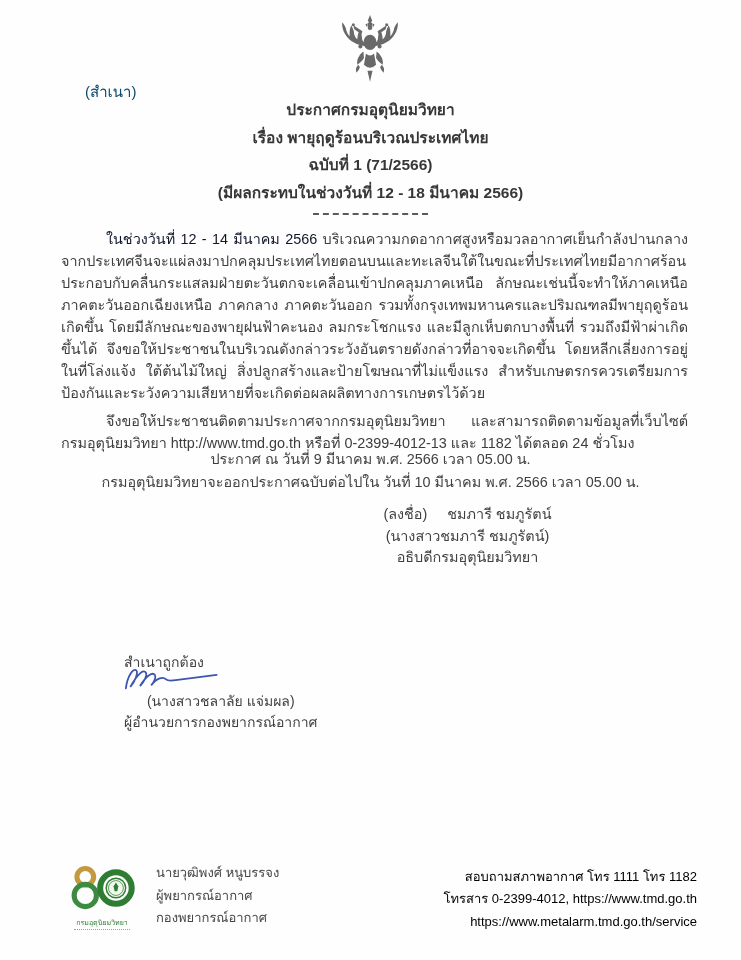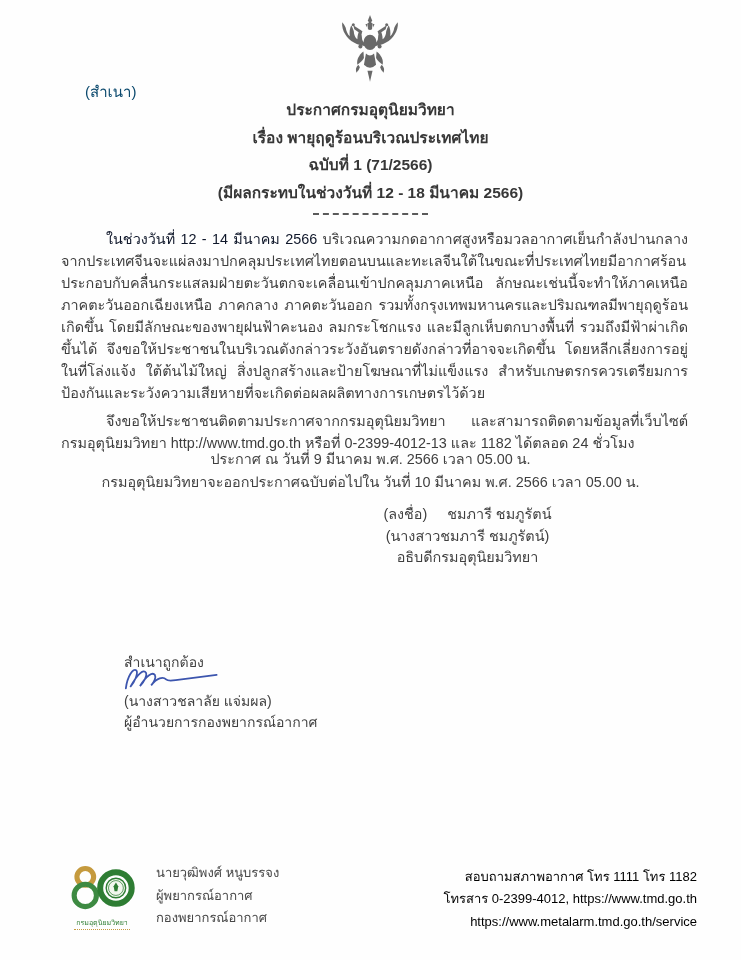--- a/index.html
+++ b/index.html
@@ -19,21 +19,21 @@
     font-size:14.4px;line-height:22px;text-align:justify;color:#3d3d3d;
   }
   .p1{top:228px;text-indent:45px;}
   .p2{top:382px;text-indent:45px;margin-top:28px;}
   .p1 .lead{font-weight:normal;color:#0f172a;}
   .issued{position:absolute;left:0;top:428px;width:741px;text-align:center;font-size:14.4px;line-height:23px;margin-top:20px;}
   .sig-block{position:absolute;left:330px;top:504px;width:275px;text-align:center;font-size:14.4px;line-height:21.5px;}
   .sig-block .label{margin-right:20px;}
   .certified{position:absolute;left:85px;top:652px;font-size:14px;line-height:21px;margin-left:39px;}
   .certified .ink{position:absolute;left:-6px;top:11px;}
-  .certified .cert-name{margin-top:18px;}
+  .certified .cert-name{margin-top:18px;text-align:center;}
   .footer{position:absolute;left:62px;top:862px;width:635px;display:flex;justify-content:space-between;align-items:flex-end;}
   .footer-left{display:flex;align-items:flex-start;}
   .logo{width:80px;margin-right:14px;text-align:center;}
   .logo .caption{font-size:7px;color:#2e7d33;line-height:8px;margin-top:1px;}
   .logo .caption-bar{height:3px;width:56px;margin:2px auto 0;border-top:1px dotted #c59a3e;}
   .footer-lines div{font-size:13px;line-height:22.5px;color:#474747;}
   .footer-right{text-align:right;}
   .footer-right div{font-size:13px;line-height:22.5px;color:#000000;}
 </style>
 </head>

